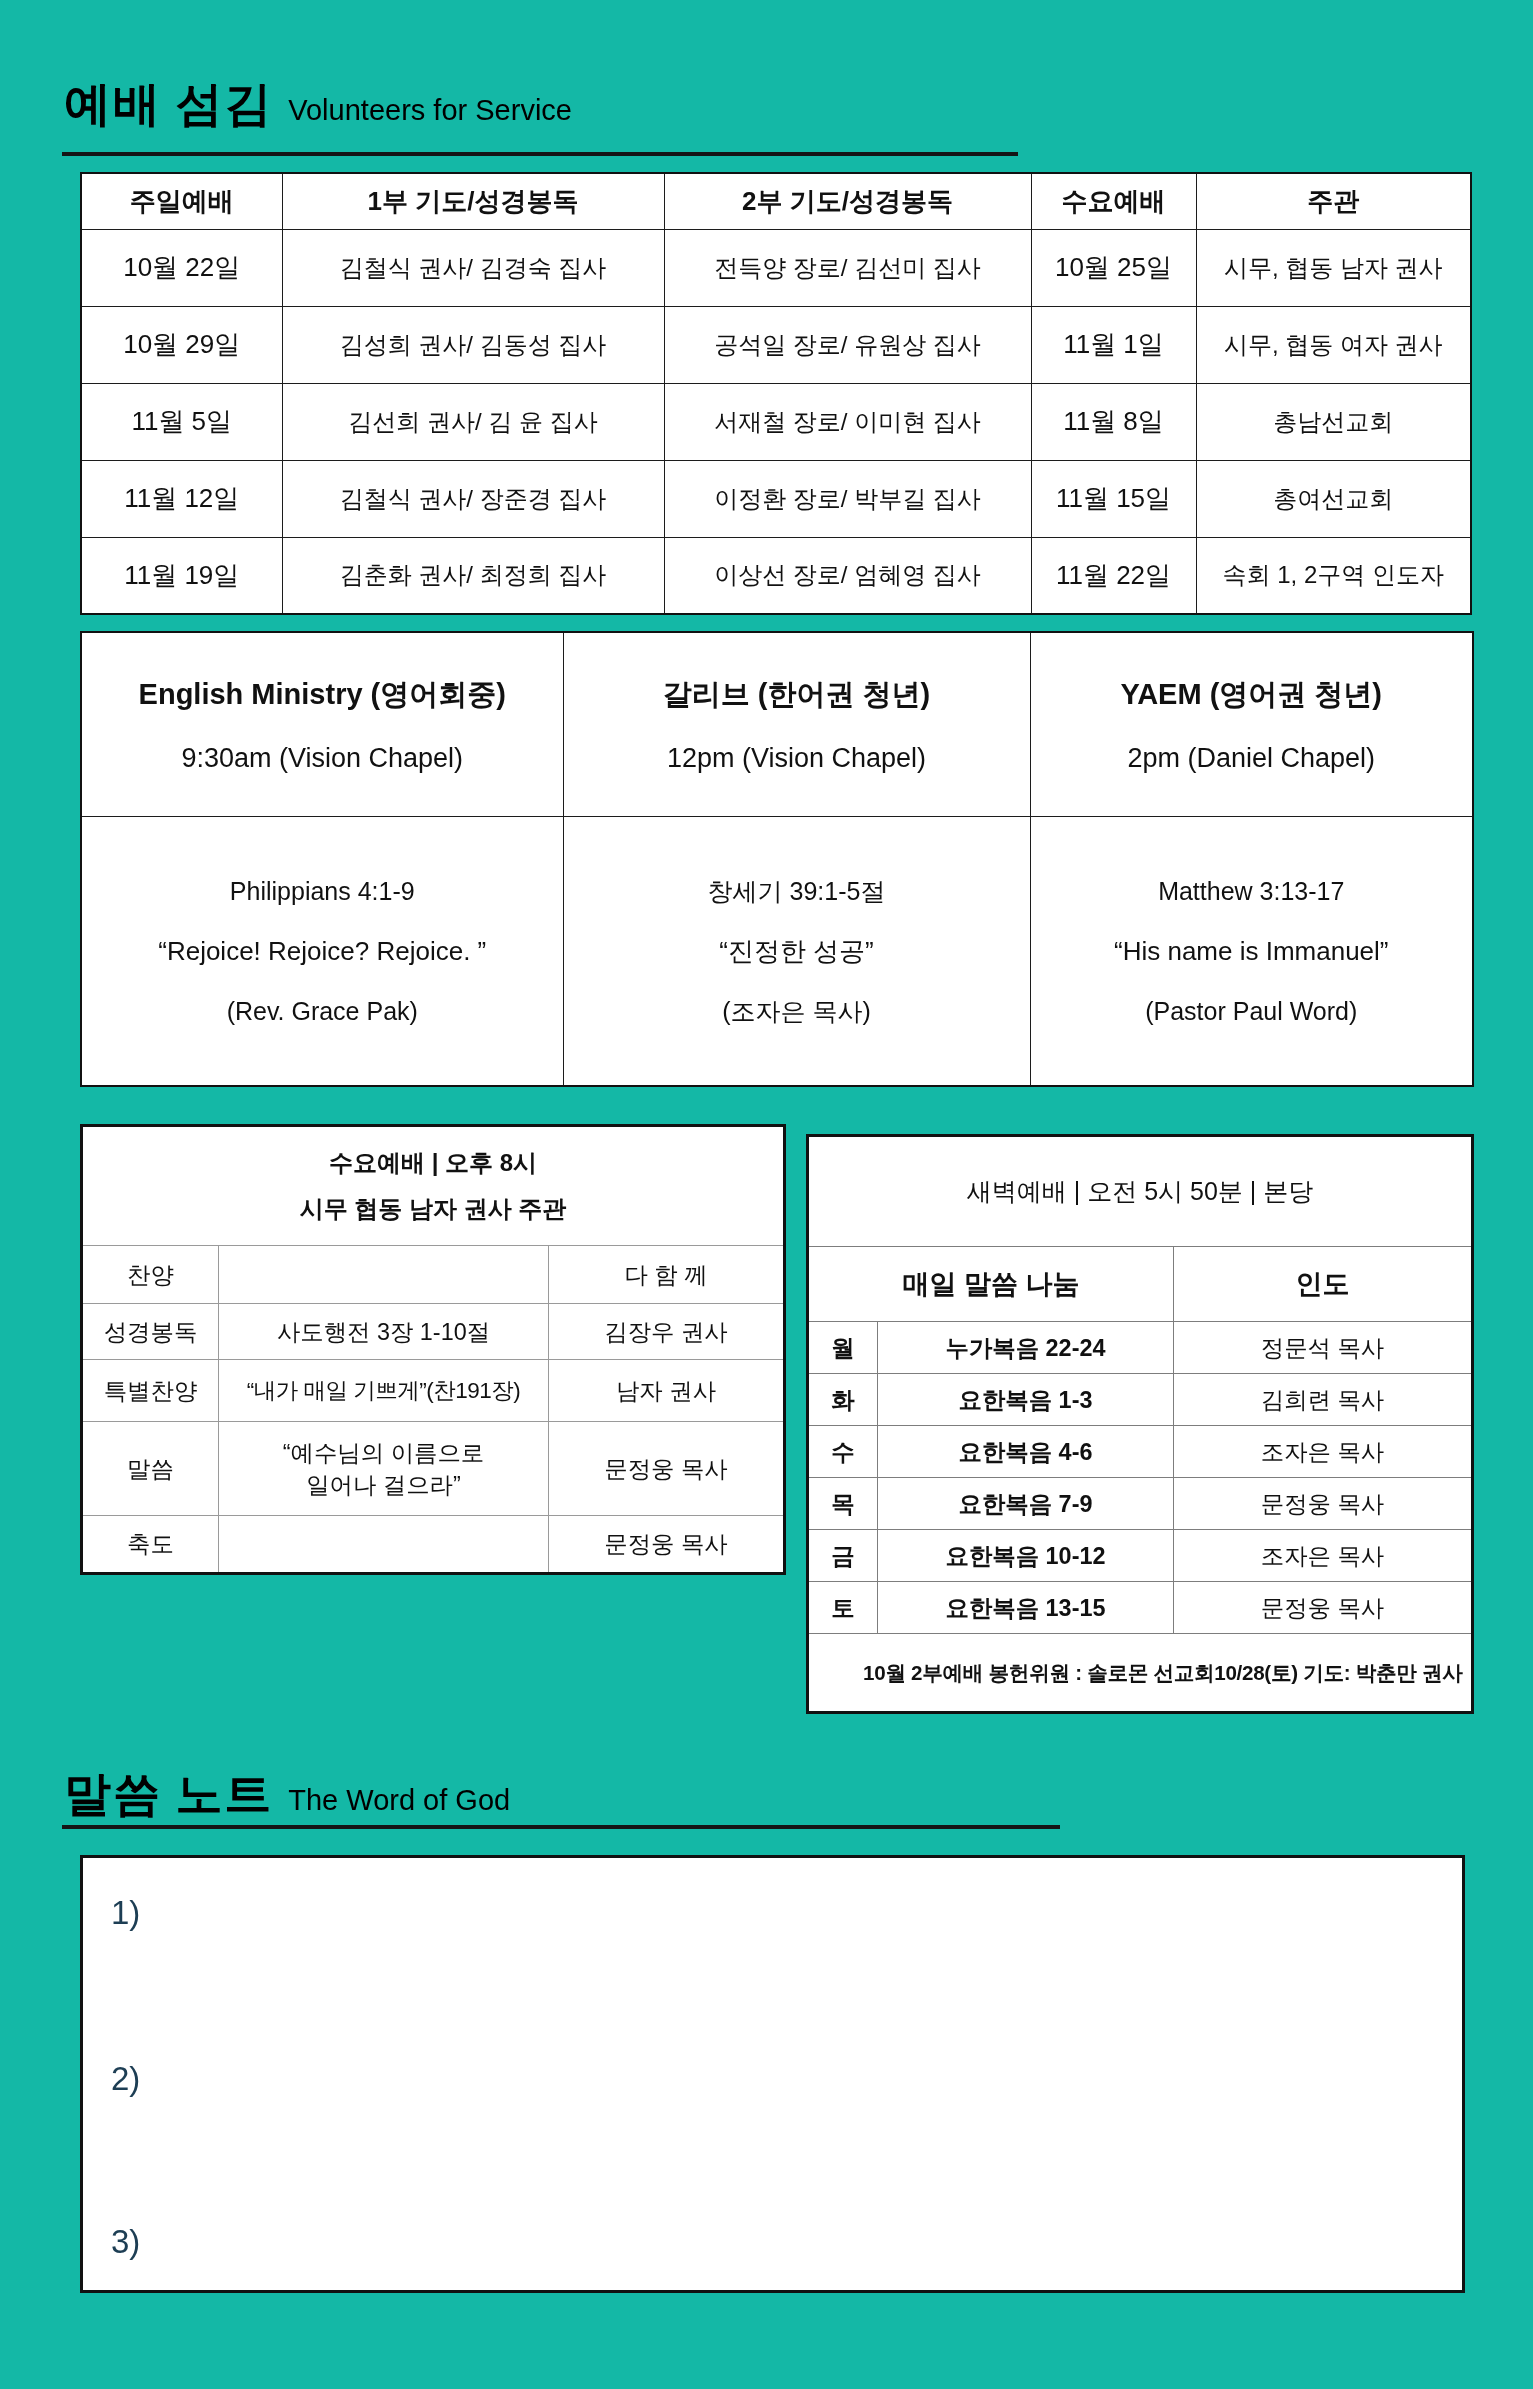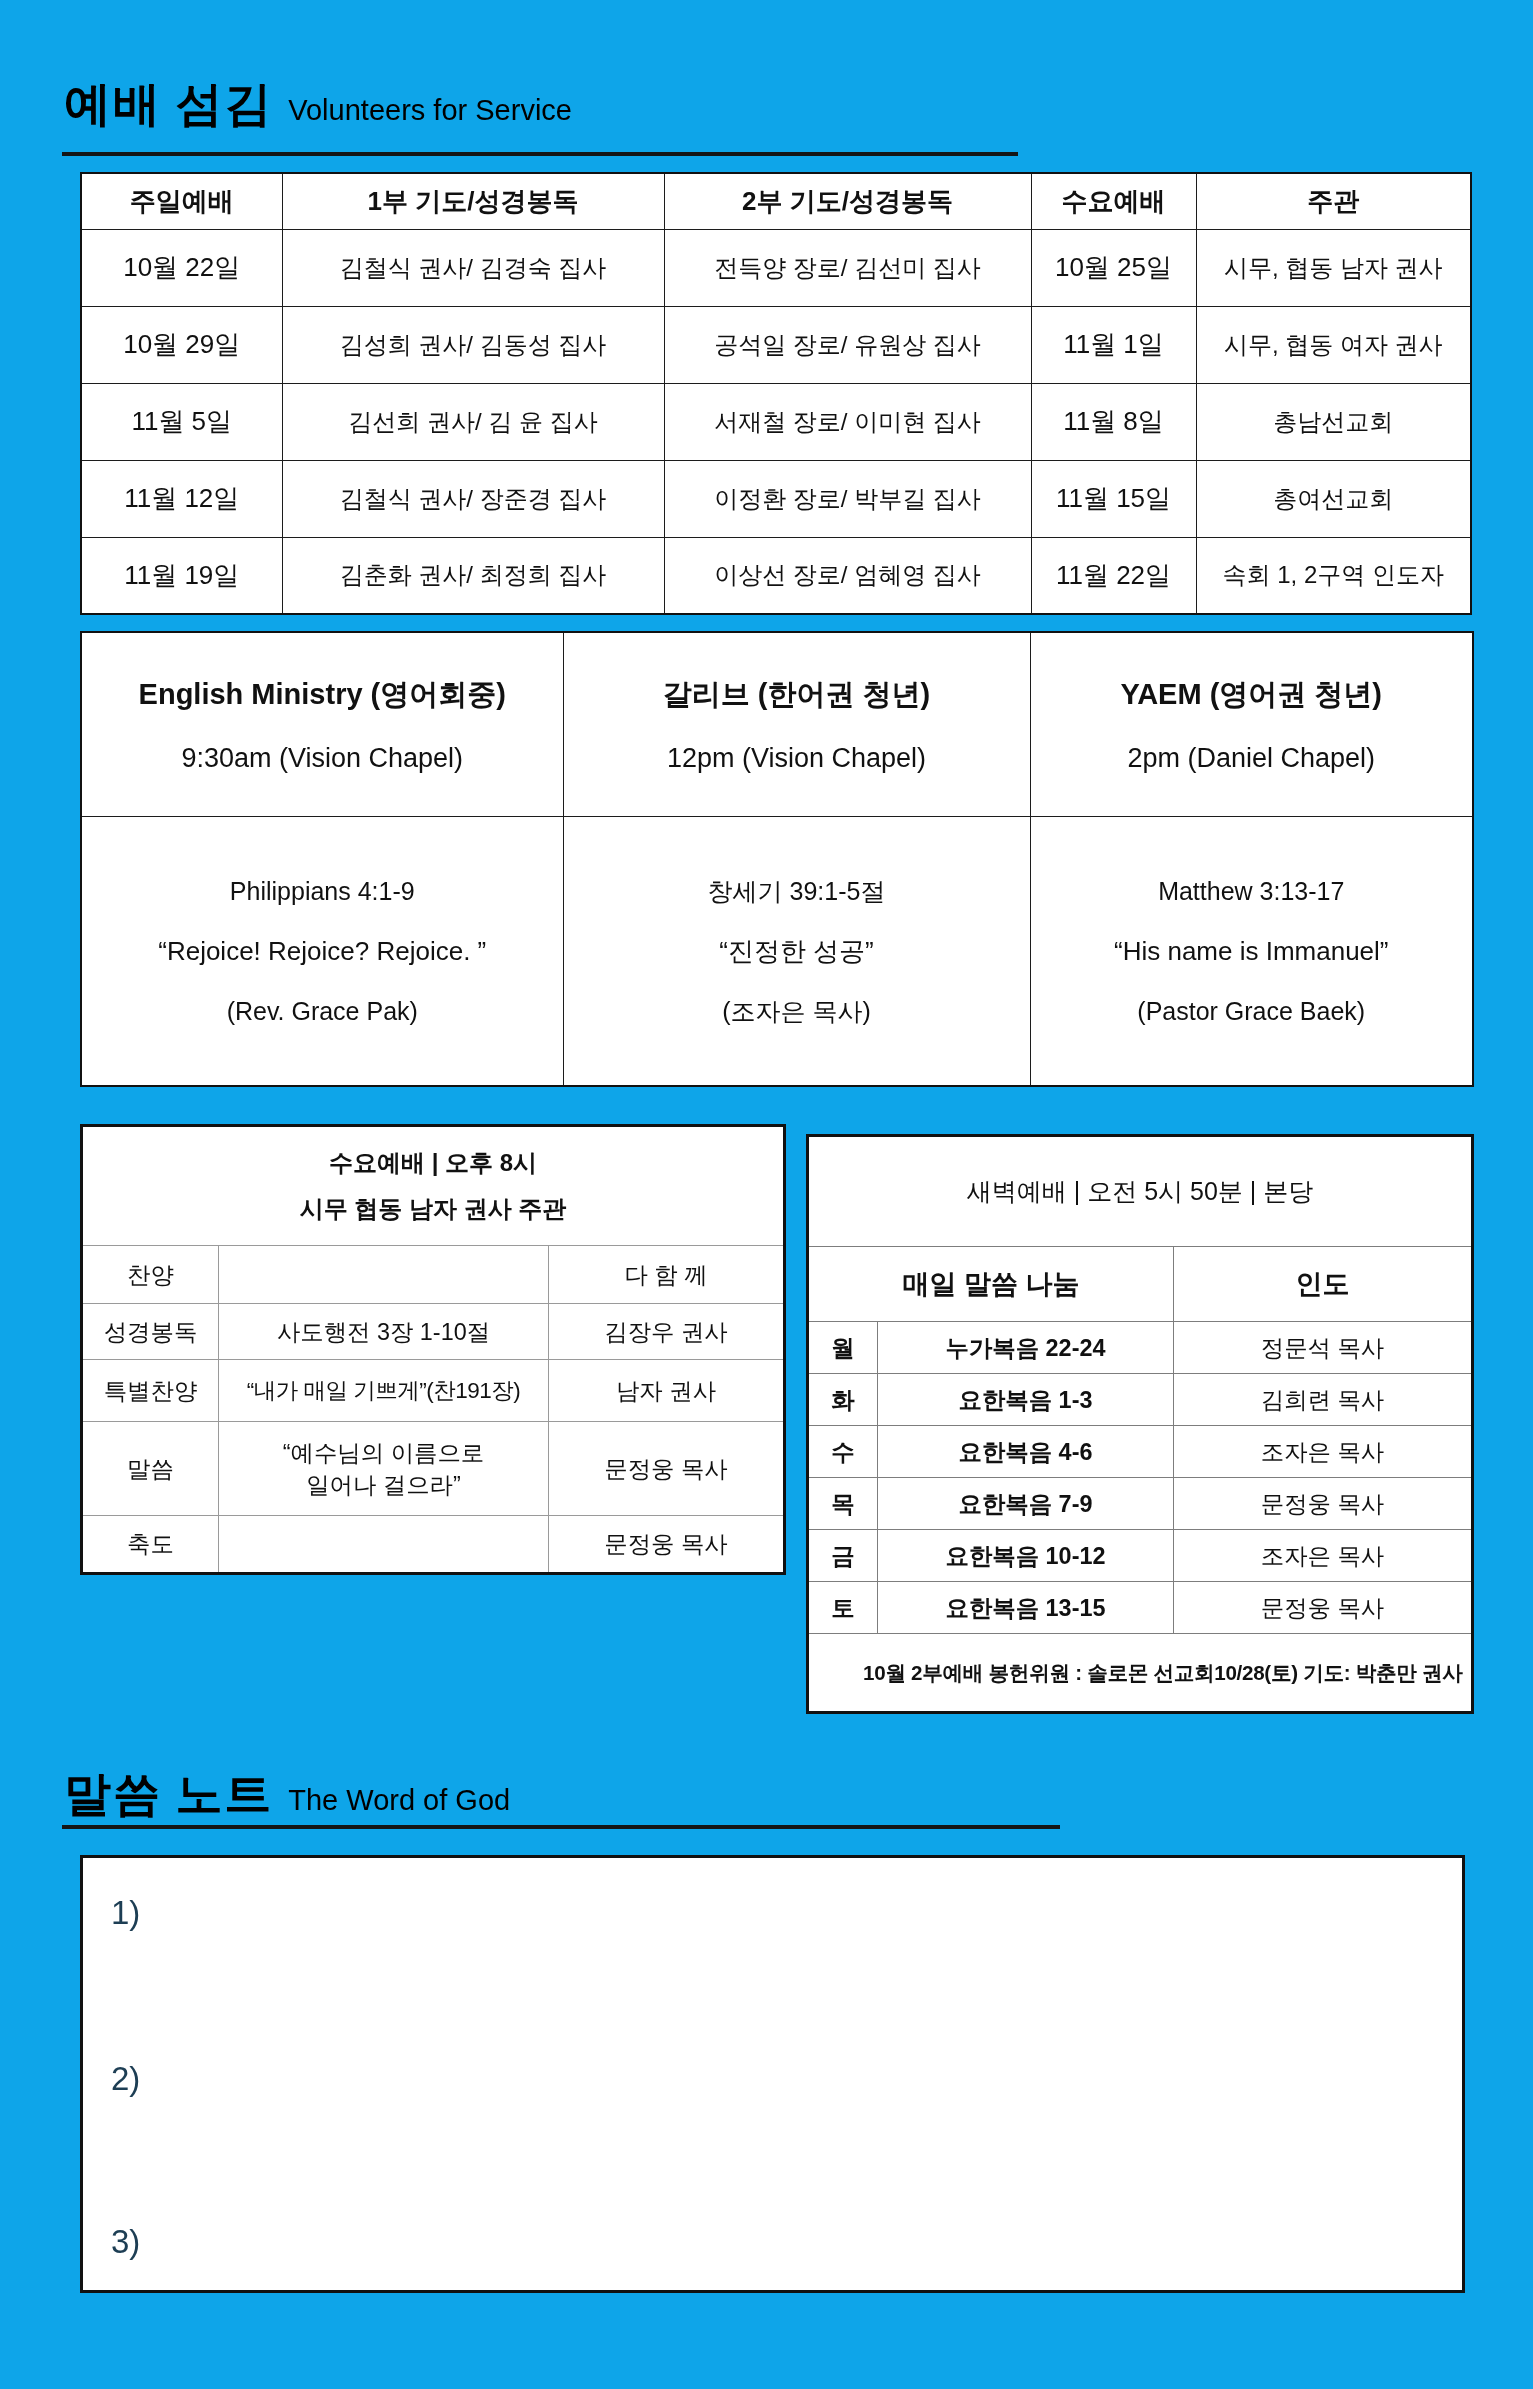--- a/index.html
+++ b/index.html
@@ -1,18 +1,18 @@
 <!DOCTYPE html>
 <html style="font-size:15px"><head>
 <meta charset="utf-8">
 <style>
   * { box-sizing: border-box; margin: 0; padding: 0; }
   html,body { background:#e8e8e8; }
   body { font-family:"Liberation Sans","DejaVu Sans",sans-serif; color:#111; }
-  .page { position:relative; width:1534px; height:2389px; background:#0ea5e9; margin:0 auto; overflow:hidden; }
+  .page { position:relative; width:1534px; height:2389px; background:#14b8a6; margin:0 auto; overflow:hidden; }
 
   
   .heading { position:absolute; white-space:nowrap; }
   .heading-top { left:64px; top:73px; }
   .heading-notes { left:64px; top:1763px; }
   .h-ko { font-family:"Liberation Serif","DejaVu Serif",serif; font-weight:700; font-size:47px; letter-spacing:1.9px; color:#000; }
   .h-en { font-family:"Liberation Sans","DejaVu Sans",sans-serif; font-size:29px; color:#000; margin-left:15px; }
   .rule { position:absolute; height:3.7px; background:#151515; }
   .rule-top { left:62px; top:152px; width:956px; }
   .rule-notes { left:62px; top:1825px; width:998px; }
@@ -166,21 +166,21 @@
           <div class="m-line">(Rev. Grace Pak)</div>
         </td>
         <td>
           <div class="m-line">창세기 39:1-5절</div>
           <div class="m-line m-quote">“진정한 성공”</div>
           <div class="m-line">(조자은 목사)</div>
         </td>
         <td>
           <div class="m-line">Matthew 3:13-17</div>
           <div class="m-line m-quote">“His name is Immanuel”</div>
-          <div class="m-line">(Pastor Grace Baek)</div>
+          <div class="m-line">(Pastor Paul Word)</div>
         </td>
       </tr>
     </tbody>
   </table>
 
   <table class="t3">
     <colgroup>
         <col style="width:137px">
         <col style="width:330px">
         <col style="width:236px">

